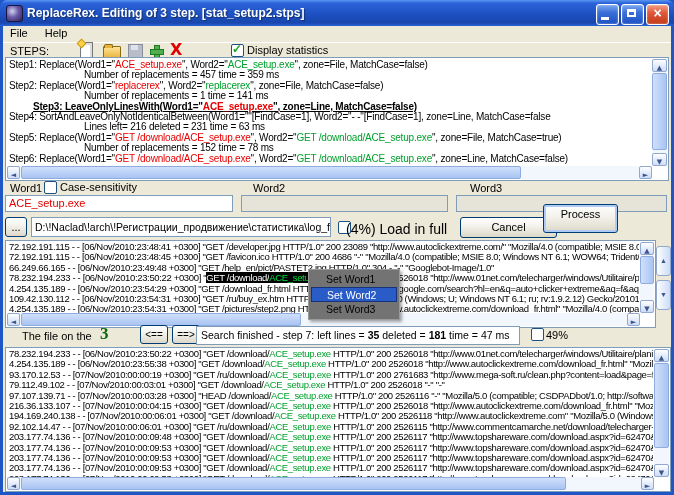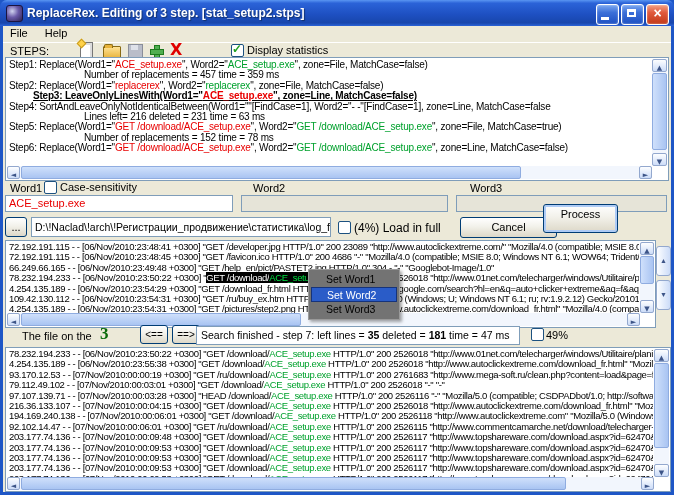--- a/index.html
+++ b/index.html
@@ -137,20 +137,21 @@
 <span class="cb" style="left:231px;top:44px;">
   <span class="ck">✓</span>
 </span>
 <span class="cb-label" style="left:247px;top:44px;text-align:center;">Display statistics</span>
 
 <div class="abs box steps-box">
   <div class="steps-text" id="steps-list">
       <div class="step-line"><span>Step1: Replace(Word1="</span><span class="c-r">ACE_setup.exe</span><span>", Word2="</span><span class="c-g">ACE_setup.exe</span><span>", zone=File, MatchCase=false)</span></div>
       <div class="step-stat">Number of replacements = 457 time = 359 ms</div>
       <div class="step-line"><span>Step2: Replace(Word1="</span><span class="c-r">replacerex</span><span>", Word2="</span><span class="c-g">replacerex</span><span>", zone=File, MatchCase=false)</span></div>
+      <div class="step-stat">Number of replacements = 1 time = 141 ms</div>
       <div class="step-line step-em"><span>Step3: LeaveOnlyLinesWith(Word1="</span><span class="c-r">ACE_setup.exe</span><span>", zone=Line, MatchCase=false)</span></div>
       <div class="step-line"><span>Step4: SortAndLeaveOnlyNotIdenticalBetween(Word1=""[FindCase=1], Word2="- -"[FindCase=1], zone=Line, MatchCase=false</span></div>
       <div class="step-stat">Lines left= 216 deleted = 231 time = 63 ms</div>
       <div class="step-line"><span>Step5: Replace(Word1="</span><span class="c-r">GET /download/ACE_setup.exe</span><span>", Word2="</span><span class="c-g">GET /download/ACE_setup.exe</span><span>", zone=File, MatchCase=true)</span></div>
       <div class="step-stat">Number of replacements = 152 time = 78 ms</div>
       <div class="step-line"><span>Step6: Replace(Word1="</span><span class="c-r">GET /download/ACE_setup.exe</span><span>", Word2="</span><span class="c-g">GET /download/ACE_setup.exe</span><span>", zone=Line, MatchCase=false)</span></div>
     </div>
   <div class="sb-v" style="bottom:14px;">
     <div class="sb-btn" style="left:0;top:0;width:15px;height:13px;"><span class="arr">▲</span></div>
     <div class="sb-thumb" style="left:0;top:14px;width:15px;height:77px;"></div>
@@ -169,21 +170,21 @@
 <div class="label" style="left:253px;top:182px;">Word2</div>
 <div class="label" style="left:470px;top:182px;">Word3</div>
 
 <div class="field red" style="left:5px;top:195px;width:228px;height:17px;">ACE_setup.exe</div>
 <div class="field disabled" style="left:241px;top:195px;width:207px;height:17px;"></div>
 <div class="field disabled" style="left:456px;top:195px;width:211px;height:17px;"></div>
 
 <div class="btn" style="left:5px;top:217px;width:22px;height:20px;line-height:18px;">...</div>
 <div class="field" style="left:31px;top:217px;width:300px;height:20px;line-height:16px;font-size:10.5px;">D:\!Naclad\!arch\!Регистрации_продвижение\статистика\log_files\custom_l</div>
 <span class="cb" style="left:338px;top:221px;"></span>
-<span class="cb-label" style="left:354px;top:221px;font-size:12px;">(4%) Load in full</span>
+<span class="cb-label" style="left:346px;top:221px;font-size:14px;">(4%) Load in full</span>
 <div class="btn" style="left:460px;top:217px;width:97px;height:21px;line-height:19px;text-align:center;">Cancel</div>
 <div class="btn focused" style="left:543px;top:204px;width:75px;height:29px;line-height:19px;">Process</div>
 
 <div class="abs box log1-box">
   <div class="log1-text" id="log1-lines">
       <div class="log-line"><span>72.192.191.115 - - [06/Nov/2010:23:48:41 +0300] "GET /developer.jpg HTTP/1.0" 200 23089 "http://www.autoclickextreme.com/" "Mozilla/4.0 (compatible; MSIE 8.0; Wind</span></div>
       <div class="log-line"><span>72.192.191.115 - - [06/Nov/2010:23:48:45 +0300] "GET /favicon.ico HTTP/1.0" 200 4686 "-" "Mozilla/4.0 (compatible; MSIE 8.0; Windows NT 6.1; WOW64; Trident/4.0; GT</span></div>
       <div class="log-line"><span>66.249.66.165 - - [06/Nov/2010:23:49:48 +0300] "GET /help_en/pict/PASTET2.jpg HTTP/1.0" 304 - "-" "Googlebot-Image/1.0"</span></div>
       <div class="log-line"><span>78.232.194.233 - - [06/Nov/2010:23:50:22 +0300] "</span><span class="c-sw">GET /download/</span><span class="c-sg">ACE_setup.ex</span><span>e HTTP/1.0" 200 2526018 "http://www.01net.com/telecharger/windows/Utilitaire/planifica</span></div>
       <div class="log-line"><span>4.254.135.189 - - [06/Nov/2010:23:54:29 +0300] "GET /download_fr.html HTTP/1.0" 200 "http://www.google.com/search?hl=en&amp;q=auto+clicker+extreme&amp;aq=f&amp;aqi=g1</span></div>

